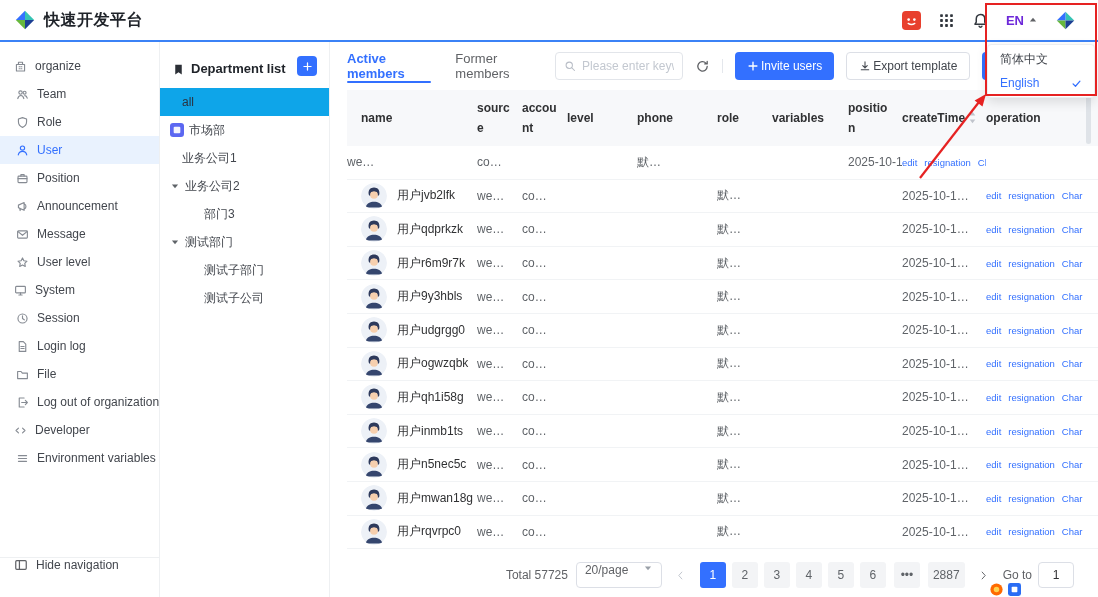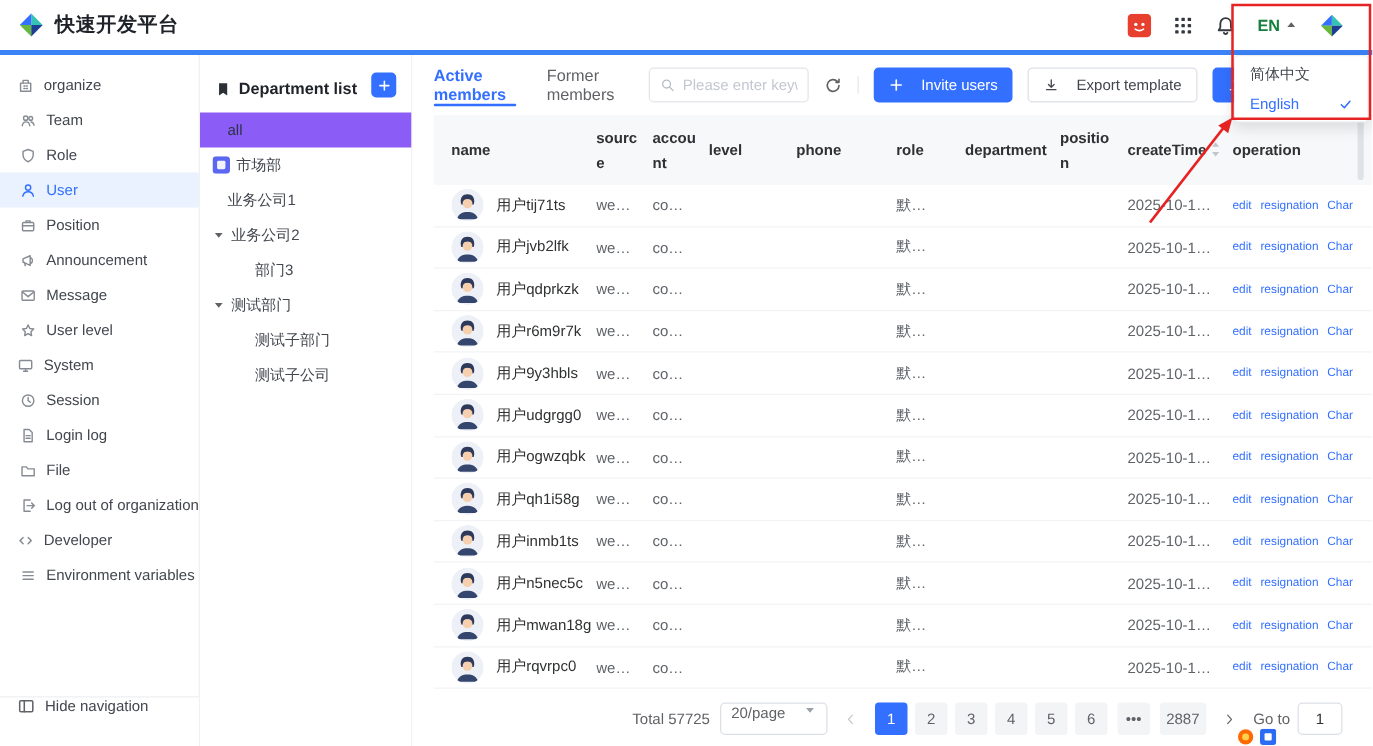--- a/index.html
+++ b/index.html
@@ -7,60 +7,60 @@
 body{font-family:"Liberation Sans","DejaVu Sans",sans-serif;color:#303133;background:#fff;overflow:hidden;position:relative}
 .icon{display:inline-flex;width:14px;height:14px;flex:none}
 .icon svg{width:100%;height:100%}
 
 .app-header{height:40px;display:flex;align-items:center;padding:0 14px;background:#fff;position:relative;z-index:5}
 .app-logo{width:22px;height:22px}
 .app-title{font-size:16px;font-weight:700;margin-left:8px;color:#1f2329;letter-spacing:.5px}
 .header-right{margin-left:auto;display:flex;align-items:center;gap:17px;padding-right:8px}
 .redapp{width:19px;height:19px}
 .hdr-ic{width:17px;height:17px;color:#33383f;cursor:pointer}
-.lang-switch{display:flex;align-items:center;gap:4px;font-size:13px;font-weight:700;color:#15803d;cursor:pointer}
+.lang-switch{display:flex;align-items:center;gap:4px;font-size:13px;font-weight:700;color:#6d28d9;cursor:pointer}
 .lang-switch .icon{width:10px;height:10px;color:#606266}
 .brand-logo{width:21px;height:21px}
 
-.app-body{display:flex;height:557px;border-top:4px solid #3b82f6}
+.app-body{display:flex;height:557px;border-top:2px solid #3b82f6}
 .sidebar{width:160px;flex:none;border-right:1px solid #eef0f2;position:relative;padding-top:10px;background:#fff}
 .side-item{display:flex;align-items:center;gap:8px;height:28px;padding:0 14px;font-size:12px;color:#42464d;cursor:pointer;white-space:nowrap}
 .side-item.indent{padding-left:16px}
 .side-item .icon{color:#868b93;width:13px;height:13px}
 .side-item.active{background:#e9f2fe;color:#3370ff}
 .side-item.active .icon{color:#3370ff}
 .hide-nav{position:absolute;left:0;right:0;bottom:0;height:40px;border-top:1px solid #eef0f2;display:flex;gap:8px;padding:0 14px;font-size:12px;color:#42464d;cursor:pointer;background:#fff}
 .hide-nav .icon{color:#606266}
 
 .dept-panel{width:170px;flex:none;border-right:1px solid #eef0f2;padding-top:14px;background:#fff}
 .dept-head{display:flex;align-items:flex-end;gap:6px;padding:0 12px 12px}
 .dept-head .icon{color:#2b2f36;width:13px;height:13px}
 .dept-title{flex:1;font-size:13px;font-weight:700;color:#1f2329}
 .add-dept-btn{width:20px;height:20px;border:none;border-radius:4px;background:#3370ff;display:flex;align-items:center;justify-content:center;cursor:pointer}
 .add-dept-btn .icon{width:11px;height:11px;color:#fff}
 .dept-item{display:flex;align-items:center;gap:5px;height:28px;padding-left:22px;font-size:12px;color:#42464d;cursor:pointer;white-space:nowrap}
 .dept-item.tight{padding-left:10px}
 .dept-item.lvl1{padding-left:44px}
-.dept-item.active{background:#8b5cf6;color:#2b3340}
+.dept-item.active{background:#0ea5e9;color:#2b3340}
 [data-name="tree-caret-icon"]{width:10px;height:10px;color:#5f6368}
 [data-name="department-badge-icon"]{width:14px;height:14px}
 
 .main{flex:1;display:flex;flex-direction:column;background:#fff;overflow:hidden;position:relative}
 .toolbar{height:48px;display:flex;align-items:center;gap:12px;padding:0 17px;flex:none}
 .tabs{display:flex;gap:24px;align-self:stretch}
 .tab{display:flex;align-items:center;position:relative;font-size:13px;color:#606266;cursor:pointer}
 .tab.active{color:#3370ff;font-weight:700}
 .tab.active:after{content:"";position:absolute;left:0;right:0;bottom:7px;height:2px;border-radius:1px;background:#3370ff}
 .search-box{width:128px;height:28px;border:1px solid #e2e5ea;border-radius:4px;display:flex;align-items:center;gap:6px;padding:0 8px;margin-left:4px;background:#fff}
 .search-box .icon{width:12px;height:12px;color:#b8bdc6}
 .search-box input{flex:1;min-width:0;border:none;outline:none;font-size:12px;font-family:inherit;color:#303133;background:transparent}
 .search-box input::placeholder{color:#c3c8d0}
 .refresh-btn{width:15px;height:15px;color:#606266;cursor:pointer}
 .v-divider{width:1px;height:14px;background:#e4e7ec}
-.btn{height:28px;display:inline-flex;align-items:center;gap:14px;padding:0 12px;border-radius:4px;border:none;font-size:12px;font-family:inherit;cursor:pointer;white-space:nowrap}
+.btn{height:28px;display:inline-flex;align-items:center;gap:2px;padding:0 12px;border-radius:4px;border:none;font-size:12px;font-family:inherit;cursor:pointer;white-space:nowrap}
 .btn .icon{width:12px;height:12px}
 .btn-primary{background:#3370ff;color:#fff}
 .btn-plain{background:#fff;border:1px solid #dcdfe6;color:#42464d}
 
 .table-wrap{flex:1;overflow:hidden;padding-left:17px}
 .thead,.trow{display:grid;grid-template-columns:130px 45px 45px 70px 80px 55px 76px 54px 84px 120px;width:759px}
 .thead{background:#f7f8fa;min-height:56px;align-items:center;font-size:12px;font-weight:700;color:#303133}
 .th{padding-right:8px;line-height:1.7}
 .th:first-child{padding-left:14px}
 .th .column-label{display:inline}
@@ -414,47 +414,35 @@
     </div>
 
     <div class="table-wrap" data-name="members-table">
       <div class="thead" data-name="table-header">
           <div class="th" data-name="column-header-name"><span class="column-label" data-name="column-label">name</span></div>
           <div class="th wrap" data-name="column-header-source"><span class="column-label" data-name="column-label">source</span></div>
           <div class="th wrap" data-name="column-header-account"><span class="column-label" data-name="column-label">account</span></div>
           <div class="th wrap" data-name="column-header-gender"><span class="column-label" data-name="column-label">level</span></div>
           <div class="th" data-name="column-header-phone"><span class="column-label" data-name="column-label">phone</span></div>
           <div class="th" data-name="column-header-role"><span class="column-label" data-name="column-label">role</span></div>
-          <div class="th" data-name="column-header-department"><span class="column-label" data-name="column-label">department</span></div>
+          <div class="th" data-name="column-header-department"><span class="column-label" data-name="column-label">variables</span></div>
           <div class="th wrap" data-name="column-header-position"><span class="column-label" data-name="column-label">position</span></div>
           <div class="th sortable" data-name="column-header-createTime">
             <span class="column-label" data-name="column-label">createTime</span>
             <span class="icon" data-name="sort-icon">
               <svg viewBox="0 0 10 16" fill="#c0c4cc">
                 <path d="M5 1l3.5 4.5h-7z"></path>
                 <path d="M5 15l3.5-4.5h-7z"></path>
               </svg>
             </span>
           </div>
           <div class="th" data-name="column-header-operation"><span class="column-label" data-name="column-label">operation</span></div>
         </div>
       <div data-name="table-body">
           <div class="trow" data-name="table-row">
-            <div class="td name-cell" data-name="cell-name">
-              <span class="avatar" data-name="user-avatar">
-                <svg viewBox="0 0 32 32">
-                  <circle cx="16" cy="16" r="16" fill="#edf1f7"></circle>
-                  <path d="M16 5.5c-4.8 0-7.2 3.4-6.6 8l.5 2h12.2l.5-2c.6-4.6-1.8-8-6.6-8z" fill="#2e3a5c"></path>
-                  <circle cx="16" cy="14.5" r="4.8" fill="#f6cfae"></circle>
-                  <path d="M16 10.2c-2.4 0-4.3.9-5.2 2.2.2-3.1 2.2-5.2 5.2-5.2s5 2.1 5.2 5.2c-.9-1.3-2.8-2.2-5.2-2.2z" fill="#2e3a5c"></path>
-                  <path d="M5.5 30c1.7-5.2 5.6-7 10.5-7s8.8 1.8 10.5 7z" fill="#35466e"></path>
-                </svg>
-              </span>
-              <span data-name="user-name">用户tij71ts</span>
-            </div>
             <div class="td" data-name="cell-source">we…</div>
             <div class="td" data-name="cell-account">co…</div>
             <div class="td" data-name="cell-gender"></div>
             <div class="td" data-name="cell-phone"></div>
             <div class="td" data-name="cell-role">默…</div>
             <div class="td" data-name="cell-department"></div>
             <div class="td" data-name="cell-position"></div>
             <div class="td" data-name="cell-createTime">2025-10-1…</div>
             <div class="td op-cell" data-name="cell-operation">
               <span class="op-link" data-name="edit-link">edit</span>

